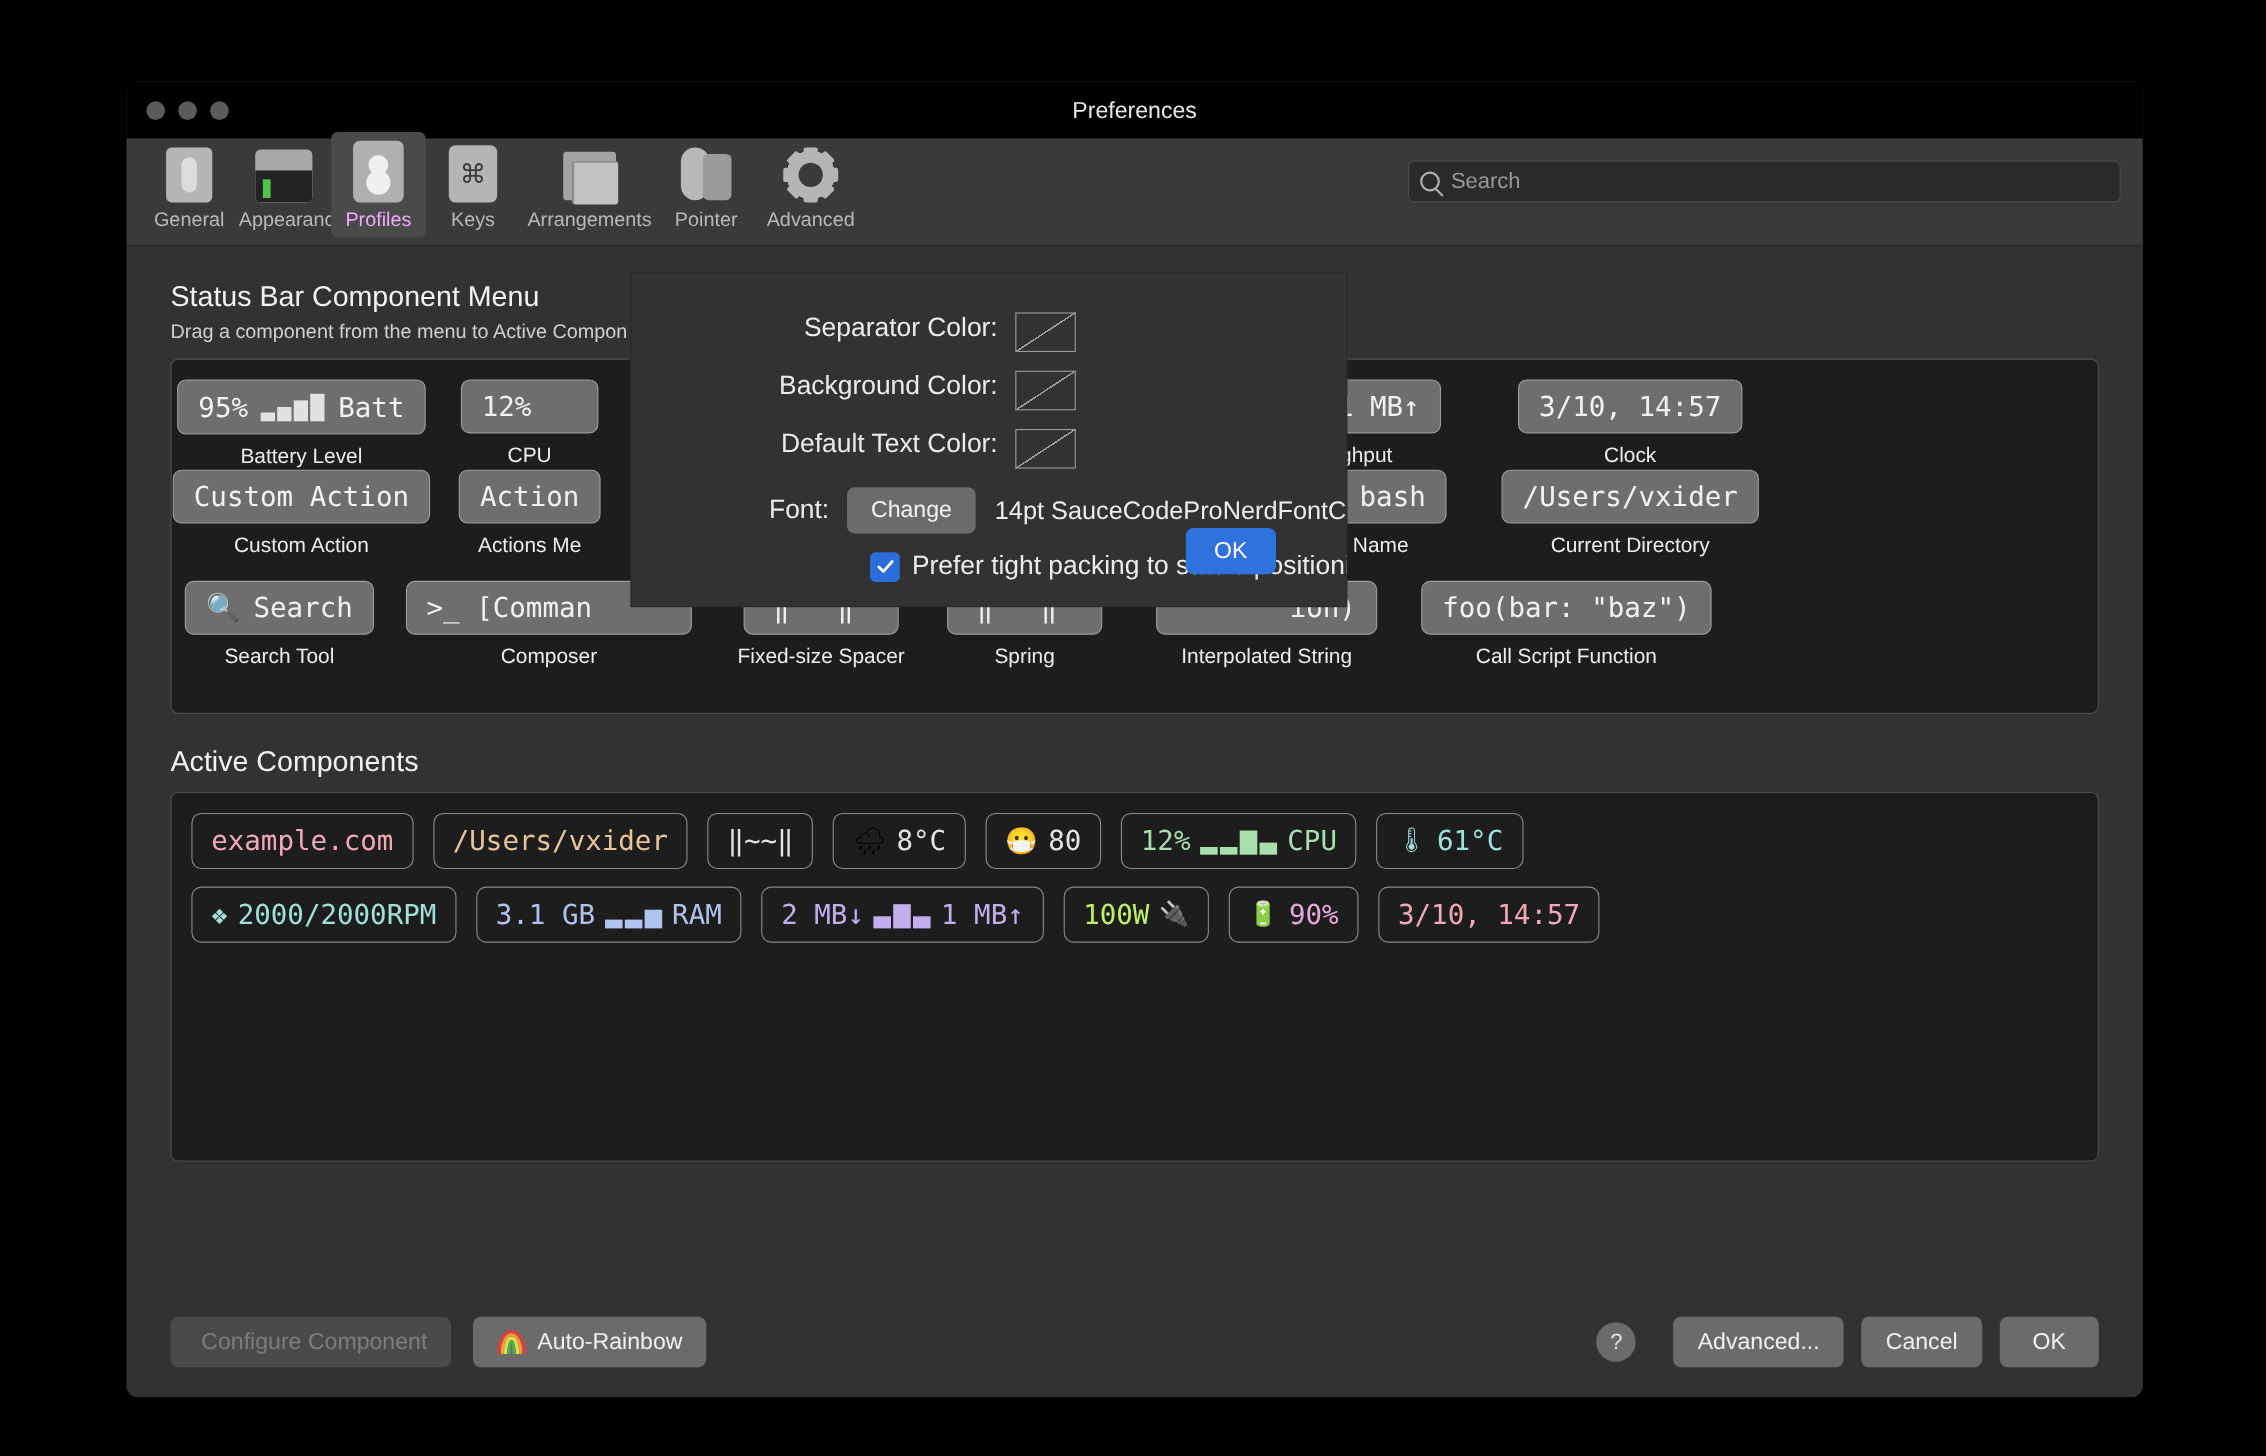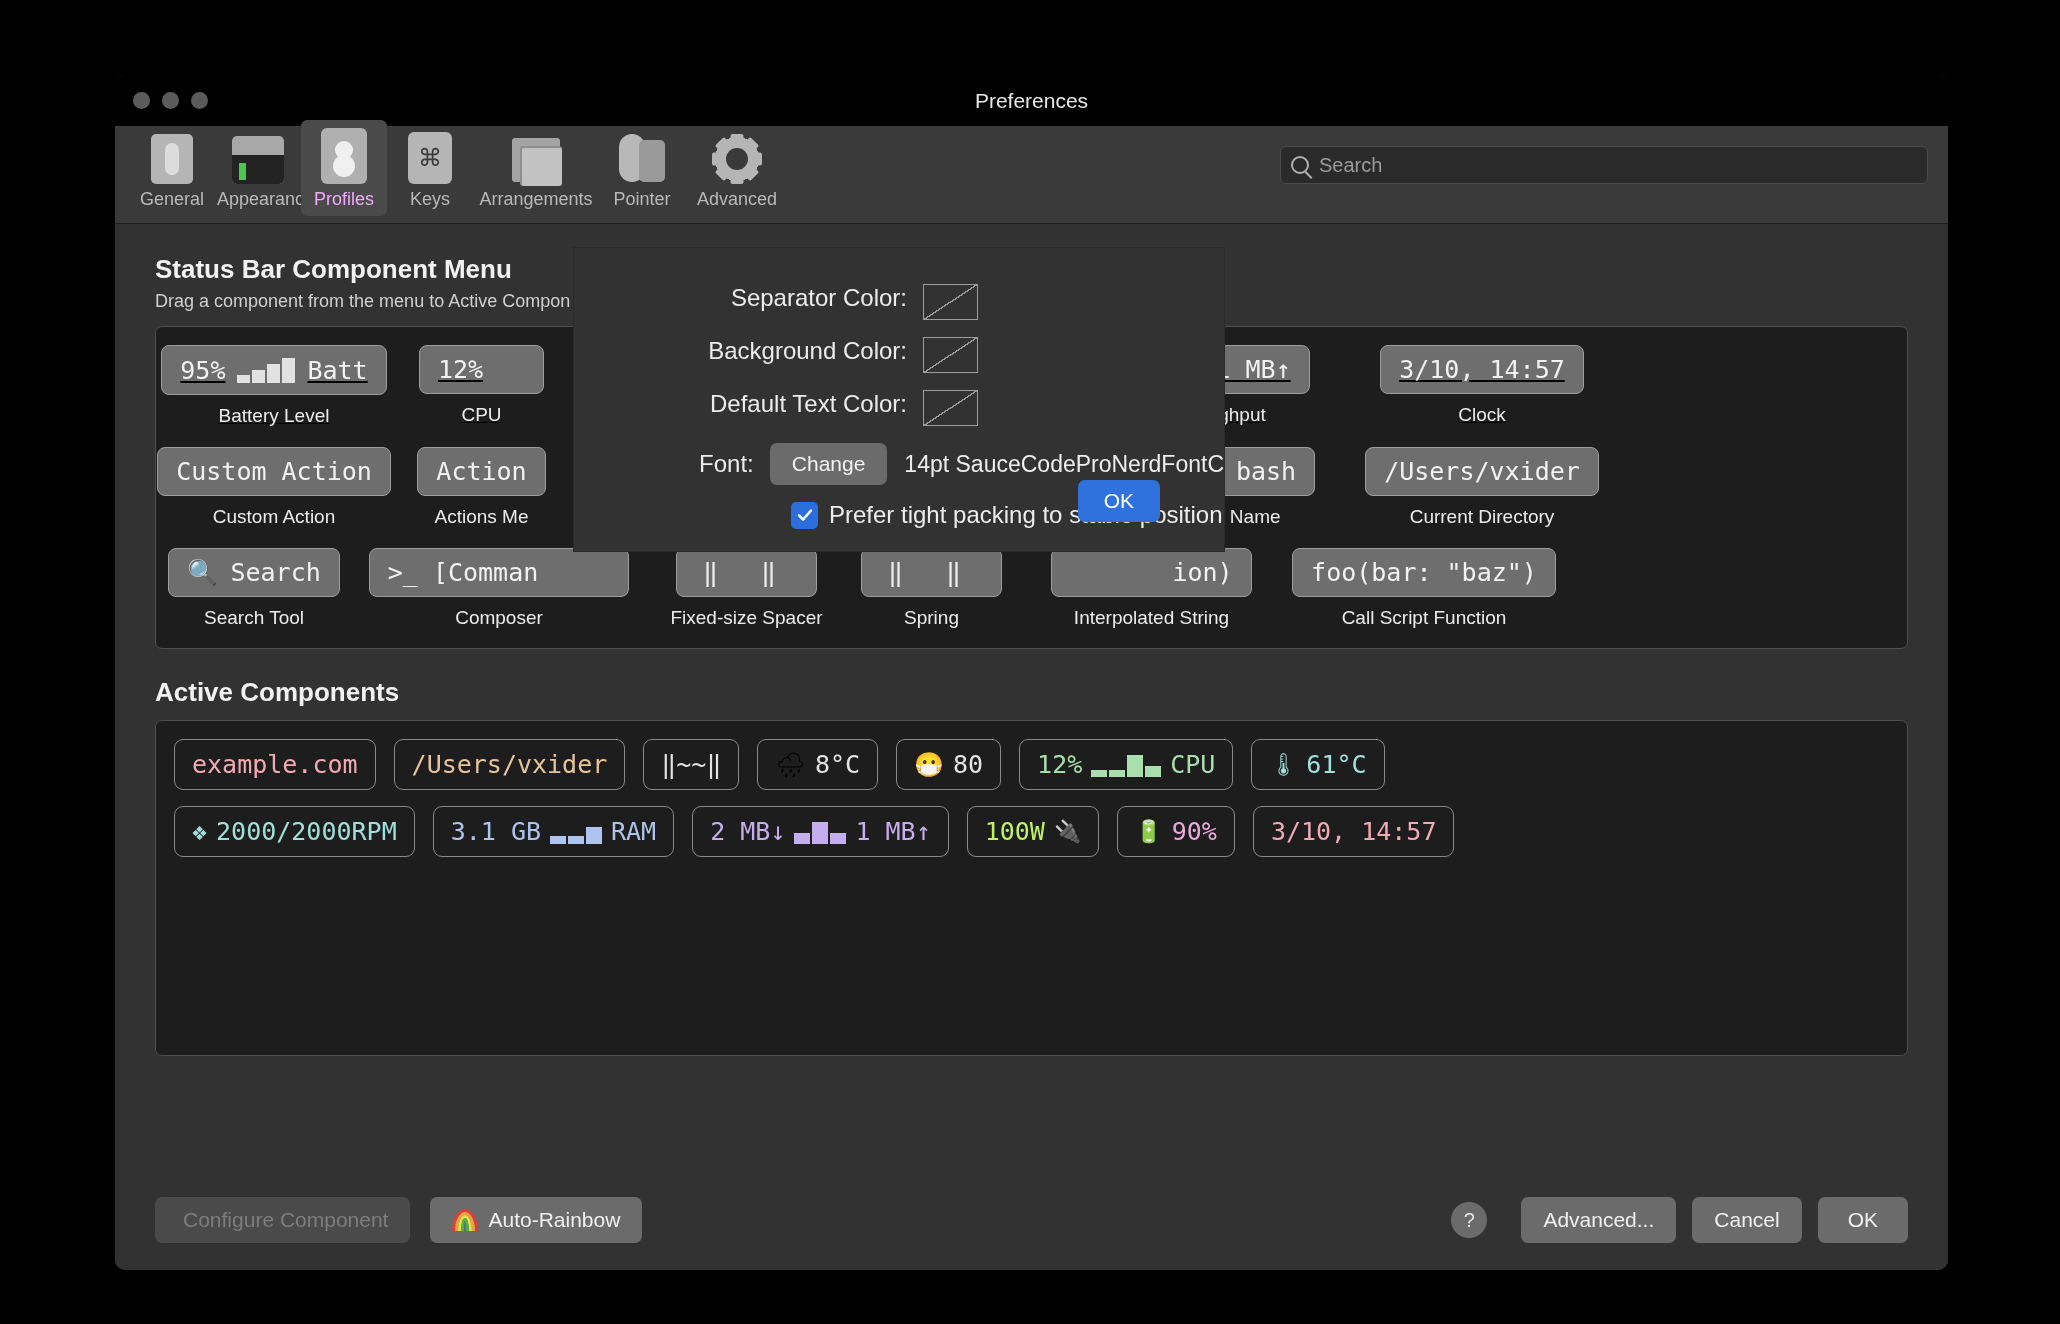--- a/index.html
+++ b/index.html
@@ -112,21 +112,21 @@
   #search .ph { font-size: 20px; color: #9a9a9a; }
 
   
   #body {
     position: relative;
     height: 1046px;
     background: #323232;
     padding: 30px 40px 0 40px;
   }
   h2.section {
-    font-size: 26px; color: #f2f2f2; font-weight: bold;
+    font-size: 26px; color: #f2f2f2; font-weight: normal;
     margin-bottom: 6px;
   }
   p.hint { font-size: 18px; color: #d0d0d0; margin-bottom: 14px; }
 
   .panel {
     background: #1d1d1d;
     border: 1px solid #4e4e4e;
     border-radius: 7px;
   }
   #menu-panel { height: 323px; padding: 18px 8px 0; }
@@ -320,21 +320,21 @@
     </div>
   </div>
 
   <div id="body">
 
     <h2 class="section">Status Bar Component Menu</h2>
     <p class="hint">Drag a component from the menu to Active Compon</p>
 
     <div class="panel" id="menu-panel">
 
-      <div class="comp-row" style="margin-bottom:20px;text-decoration:underline;">
+      <div class="comp-row" style="">
         <div class="cell" style="width:220px">
           <div class="chip">
             <span>95%</span>
             <span class="bars">
               <i style="height:8px"></i>
                 <i style="height:13px"></i>
                 <i style="height:19px"></i>
                 <i style="height:25px"></i>
             </span>
             <span>Batt</span>

